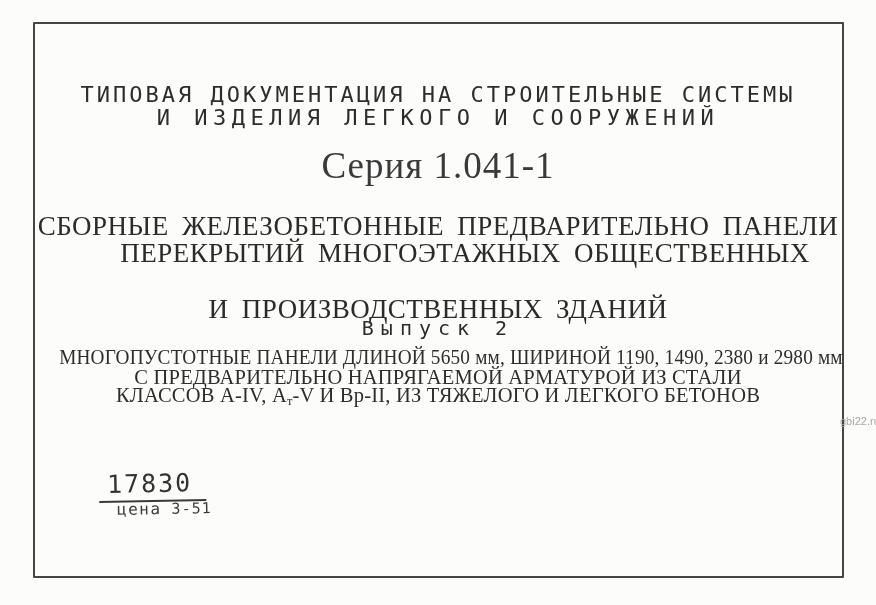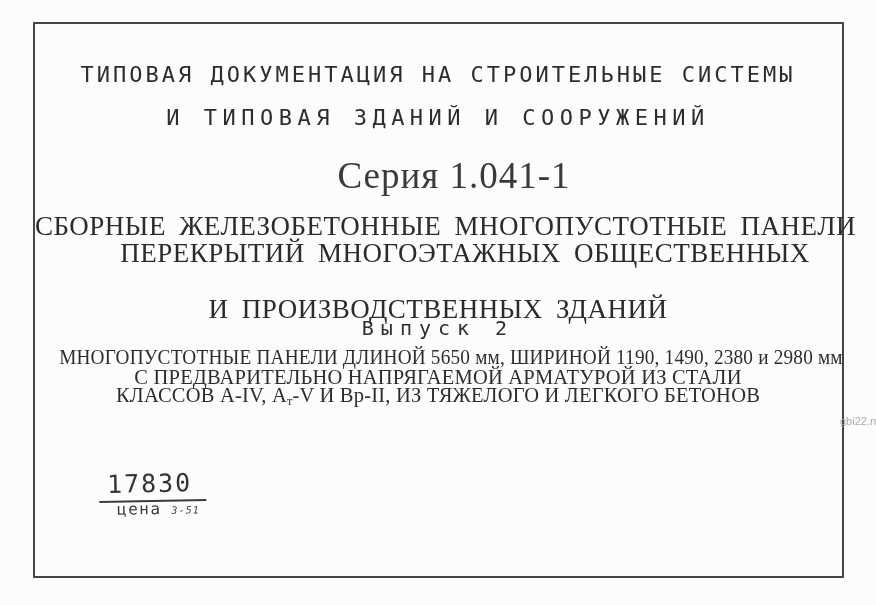--- a/index.html
+++ b/index.html
@@ -14,25 +14,25 @@
   }
   .frame{
     position:absolute;left:33px;top:22px;width:811px;height:556px;
     border:2px solid var(--border);box-sizing:border-box;
     border-radius:1px;
   }
   .line{
     position:absolute;left:35px;width:806px;text-align:center;
     color:var(--ink);line-height:1;white-space:nowrap;
   }
-  .header1{top:64px;font-size:22px;letter-spacing:3px;}
+  .header1{top:84px;font-size:22px;letter-spacing:3px;}
   .header2{top:107px;font-size:22px;letter-spacing:5.5px;}
   .series{
-    top:157px;font-family:"Liberation Serif","DejaVu Serif",serif;
-    font-size:37px;letter-spacing:1px;color:var(--ink-soft);font-weight:400;padding-left:16px;
+    top:147px;font-family:"Liberation Serif","DejaVu Serif",serif;
+    font-size:37px;letter-spacing:1px;color:var(--ink-soft);font-weight:400;
   }
   .title{
     font-family:"Liberation Serif","DejaVu Serif",serif;
     font-size:27px;letter-spacing:0.5px;word-spacing:6px;color:#2b2b2b;
   }
   .t1{top:213px;}
   .t2{top:240px;margin-left:27px;}
   .t3{top:256px;margin-top:40px;}
   .issue{top:318px;font-size:20px;letter-spacing:7px;}
   .sub{
@@ -47,41 +47,41 @@
     position:absolute;left:99px;top:471px;color:#333;
     font-size:25px;letter-spacing:2px;line-height:1;
     border-bottom:2px solid var(--ink-soft);
     padding:0 14px 4px 8px;transform:rotate(-1.2deg);
   }
   .price{
     position:absolute;left:117px;top:501px;color:var(--ink-soft);
     line-height:1;transform:rotate(-1deg);white-space:nowrap;
   }
   .price-label{font-size:16px;letter-spacing:1.5px;margin-top:9px;}
-  .price-value{font-size:10px;margin-left:10px;letter-spacing:1px;font-style:italic;}
+  .price-value{font-size:15px;margin-left:10px;letter-spacing:1px;}
   .watermark{
     position:absolute;left:840px;top:416px;
     font-family:"Liberation Sans","DejaVu Sans",sans-serif;
     font-size:11px;color:var(--watermark);line-height:1;
   }
 </style>
 </head>
 <body>
 
 <div class="page">
 
   <div class="frame"></div>
 
   <div class="line header1">ТИПОВАЯ ДОКУМЕНТАЦИЯ НА СТРОИТЕЛЬНЫЕ СИСТЕМЫ</div>
 
-  <div class="line header2">И ТИПОВАЯ ЗДАНИЙ И СООРУЖЕНИЙ</div>
+  <div class="line header2">И ИЗДЕЛИЯ ЛЕГКОГО И СООРУЖЕНИЙ</div>
 
   <div class="line series">Серия 1.041-1</div>
 
-  <div class="line title t1">СБОРНЫЕ ЖЕЛЕЗОБЕТОННЫЕ МНОГОПУСТОТНЫЕ ПАНЕЛИ</div>
+  <div class="line title t1">СБОРНЫЕ ЖЕЛЕЗОБЕТОННЫЕ ПРЕДВАРИТЕЛЬНО ПАНЕЛИ</div>
 
   <div class="line title t2">ПЕРЕКРЫТИЙ МНОГОЭТАЖНЫХ ОБЩЕСТВЕННЫХ</div>
 
   <div class="line title t3">И ПРОИЗВОДСТВЕННЫХ ЗДАНИЙ</div>
 
   <div class="line issue">Выпуск 2</div>
 
   <div class="line sub s1">МНОГОПУСТОТНЫЕ ПАНЕЛИ ДЛИНОЙ 5650 мм, ШИРИНОЙ 1190, 1490, 2380 и 2980 мм</div>
 
   <div class="line sub s2">С ПРЕДВАРИТЕЛЬНО НАПРЯГАЕМОЙ АРМАТУРОЙ ИЗ СТАЛИ</div>

